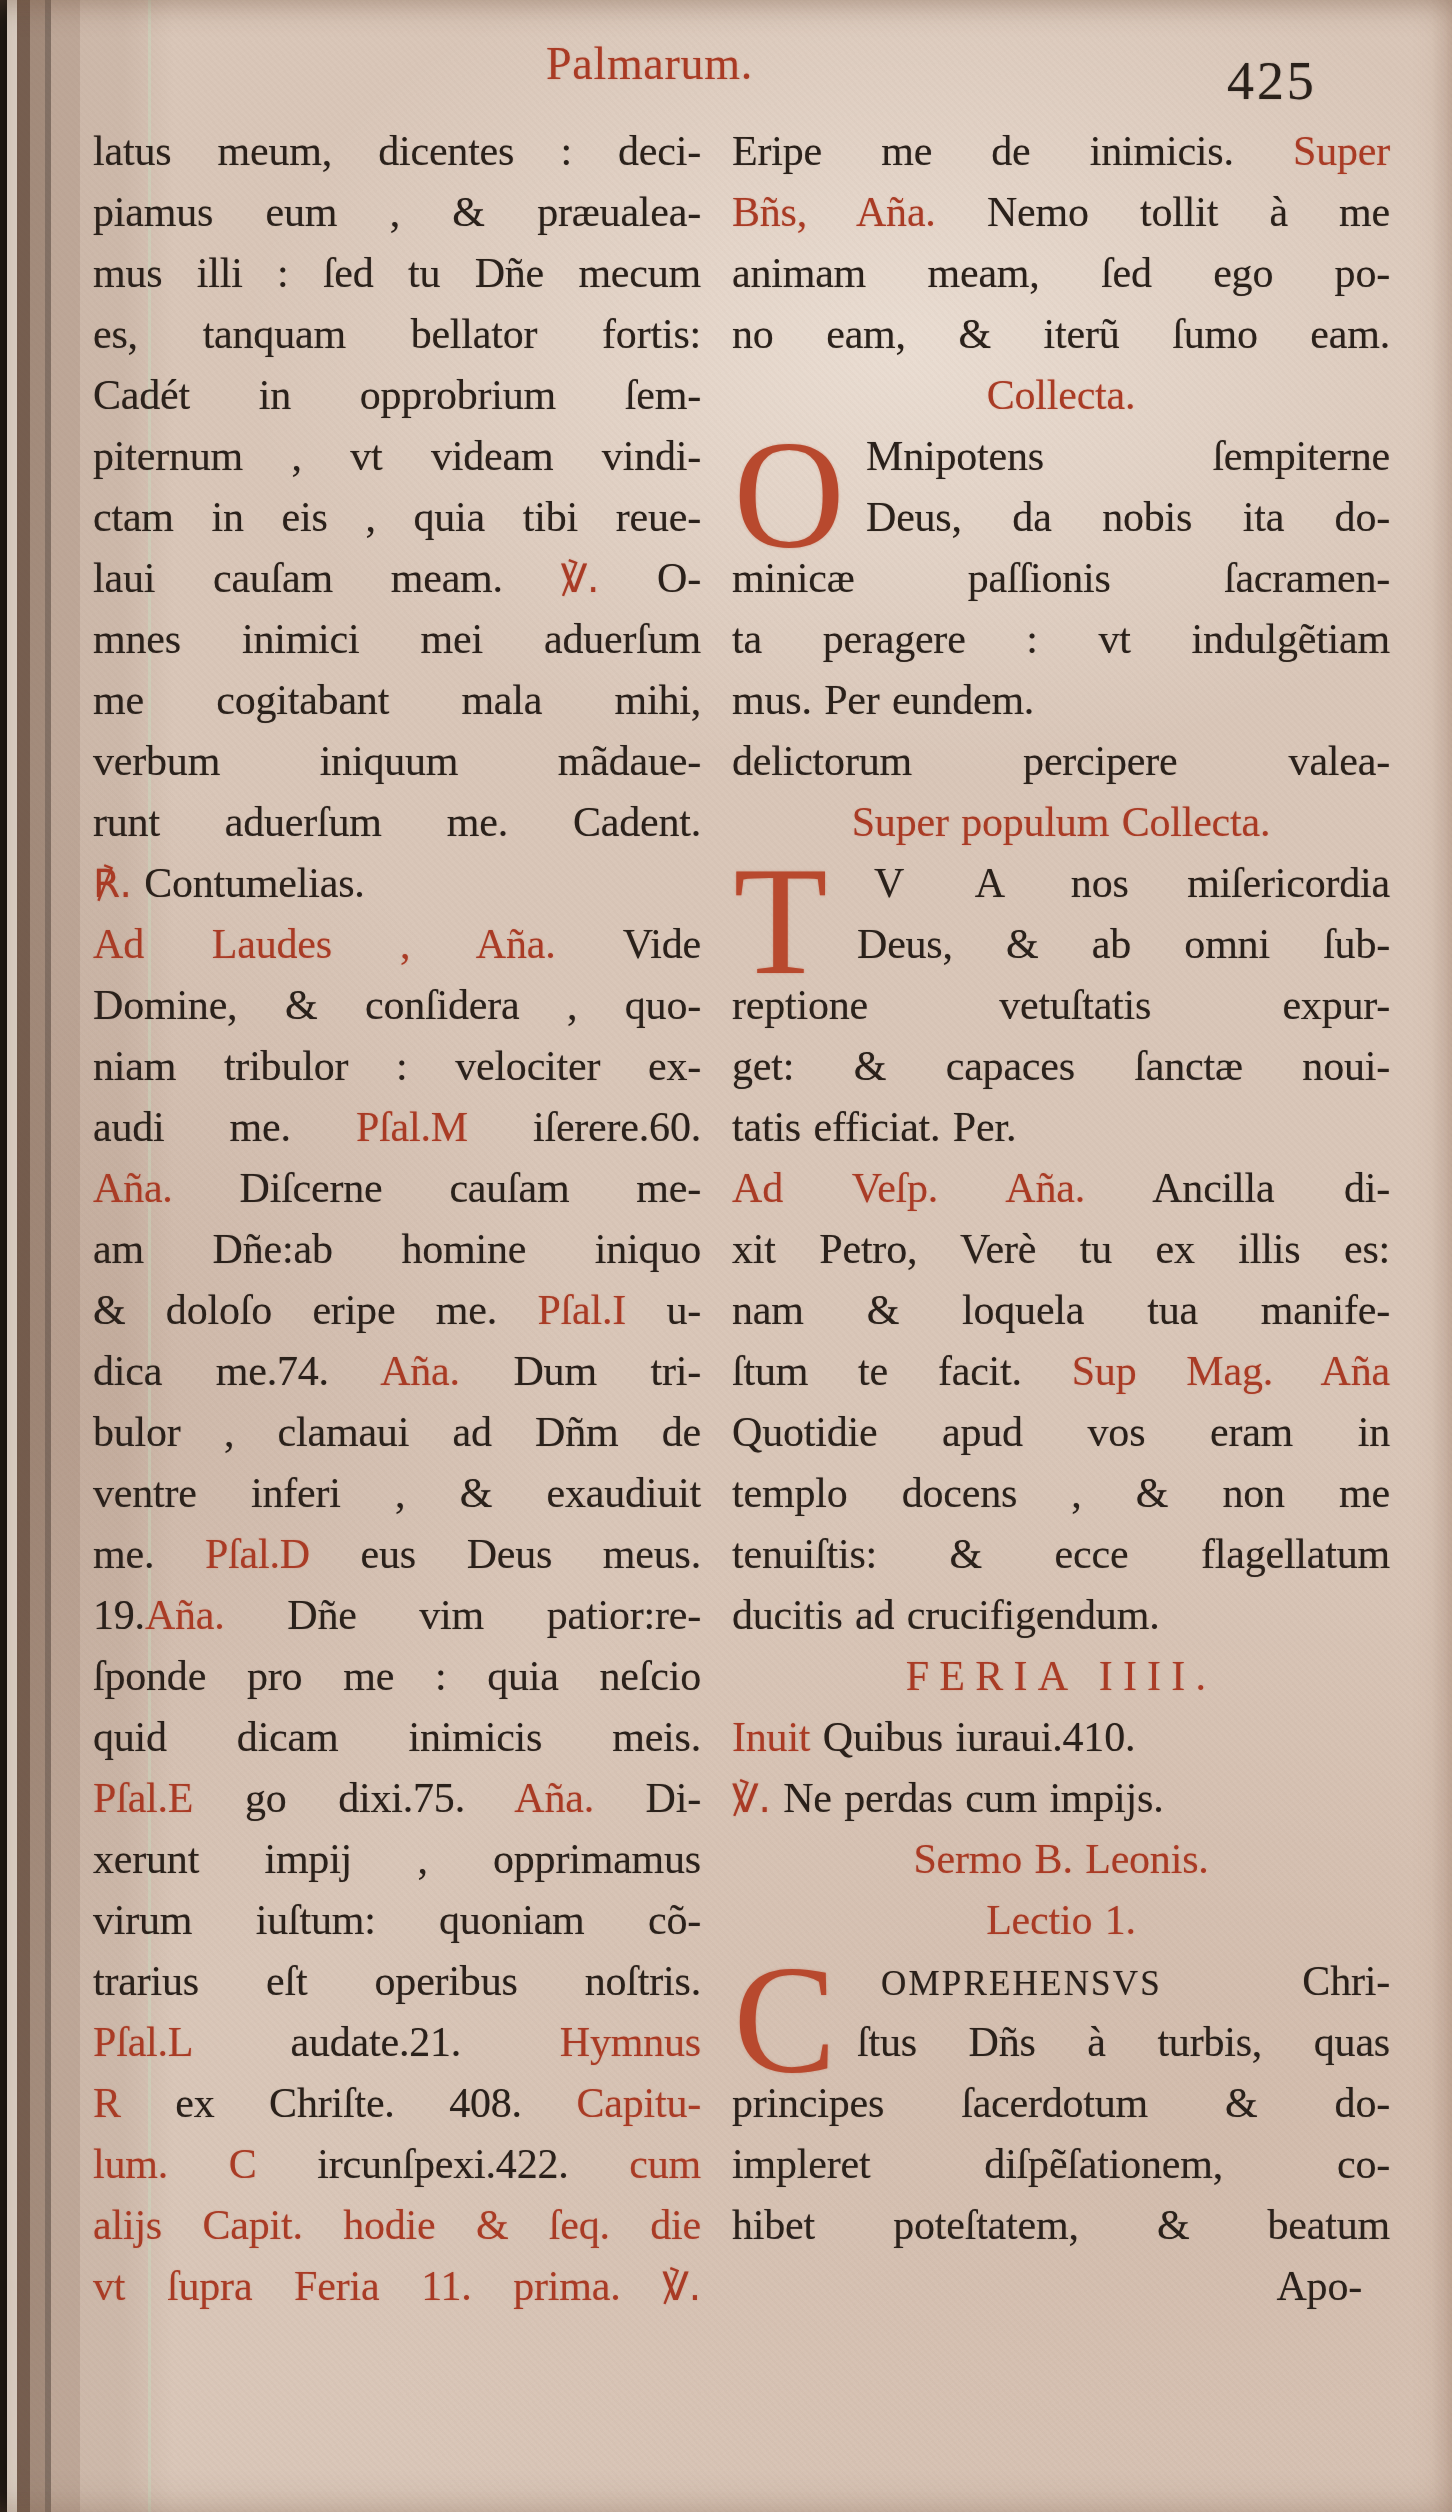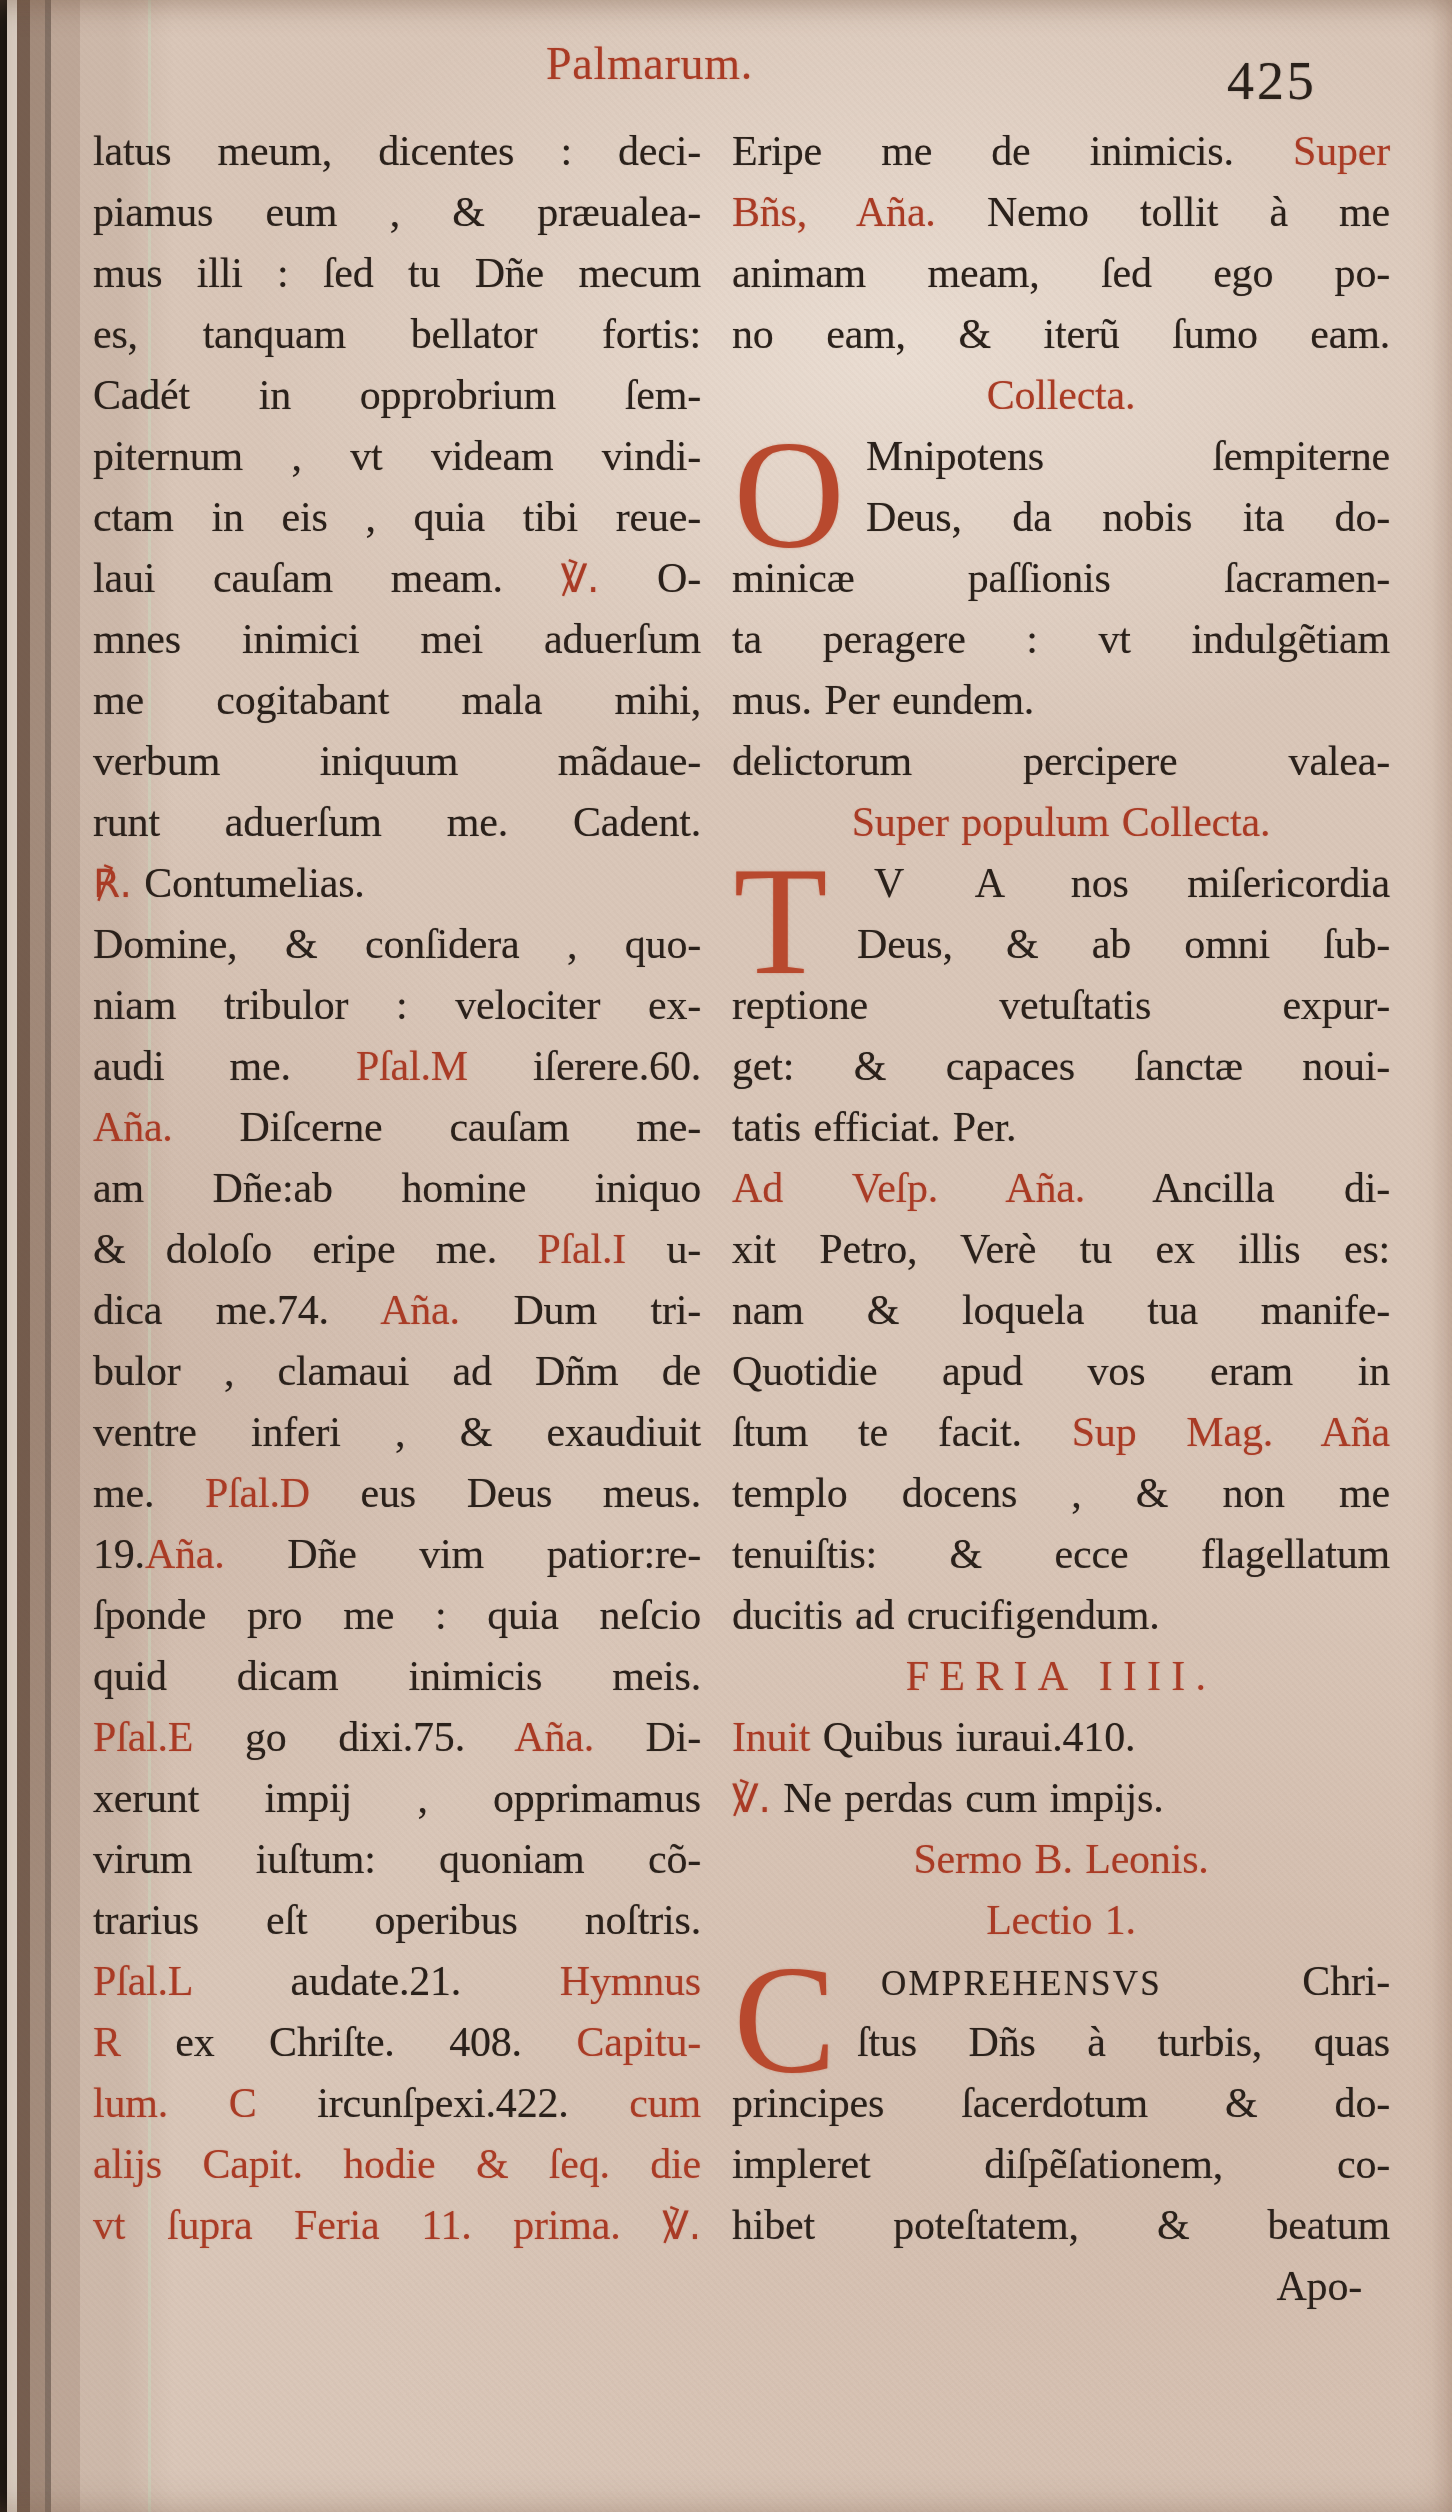--- a/index.html
+++ b/index.html
@@ -87,20 +87,21 @@
     <div class="line a-j"><span class="s-ink">es, tanquam bellator fortis:</span></div>
     <div class="line a-j"><span class="s-ink">Cadét in opprobrium ſem-</span></div>
     <div class="line a-j"><span class="s-ink">piternum , vt videam vindi-</span></div>
     <div class="line a-j"><span class="s-ink">ctam in eis , quia tibi reue-</span></div>
     <div class="line a-j"><span class="s-ink">laui cauſam meam. </span><span class="s-mark">℣.</span><span class="s-ink"> O-</span></div>
     <div class="line a-j"><span class="s-ink">mnes inimici mei aduerſum</span></div>
     <div class="line a-j"><span class="s-ink">me cogitabant mala mihi,</span></div>
     <div class="line a-j"><span class="s-ink">verbum iniquum mãdaue-</span></div>
     <div class="line a-j"><span class="s-ink">runt aduerſum me. Cadent.</span></div>
     <div class="line a-l"><span class="s-mark">℟.</span><span class="s-ink"> Contumelias.</span></div>
+    <div class="line a-j"><span class="s-rubric">Ad Laudes , Aña.</span><span class="s-ink"> Vide</span></div>
     <div class="line a-j"><span class="s-ink">Domine, &amp; conſidera , quo-</span></div>
     <div class="line a-j"><span class="s-ink">niam tribulor : velociter ex-</span></div>
     <div class="line a-j"><span class="s-ink">audi me. </span><span class="s-rubric">Pſal.M</span><span class="s-ink"> iſerere.60.</span></div>
     <div class="line a-j"><span class="s-rubric">Aña.</span><span class="s-ink"> Diſcerne cauſam me-</span></div>
     <div class="line a-j"><span class="s-ink">am Dñe:ab homine iniquo</span></div>
     <div class="line a-j"><span class="s-ink">&amp; doloſo eripe me. </span><span class="s-rubric">Pſal.I</span><span class="s-ink"> u-</span></div>
     <div class="line a-j"><span class="s-ink">dica me.74. </span><span class="s-rubric">Aña.</span><span class="s-ink"> Dum tri-</span></div>
     <div class="line a-j"><span class="s-ink">bulor , clamaui ad Dñm de</span></div>
     <div class="line a-j"><span class="s-ink">ventre inferi , &amp; exaudiuit</span></div>
     <div class="line a-j"><span class="s-ink">me. </span><span class="s-rubric">Pſal.D</span><span class="s-ink"> eus Deus meus.</span></div>
@@ -131,22 +132,22 @@
     <div class="line a-j"><span class="s-ink">delictorum percipere valea-</span></div>
     <div class="line a-c"><span class="s-rubric">Super populum Collecta.</span></div>
     <div class="line a-j" style="padding-left: 142px;"><span class="s-caps">V A</span><span class="s-ink"> nos miſericordia</span></div>
     <div class="line a-j" style="padding-left: 125px;"><span class="s-ink">Deus, &amp; ab omni ſub-</span></div>
     <div class="line a-j"><span class="s-ink">reptione vetuſtatis expur-</span></div>
     <div class="line a-j"><span class="s-ink">get: &amp; capaces ſanctæ noui-</span></div>
     <div class="line a-l"><span class="s-ink">tatis efficiat. Per.</span></div>
     <div class="line a-j"><span class="s-rubric">Ad Veſp. Aña.</span><span class="s-ink"> Ancilla di-</span></div>
     <div class="line a-j"><span class="s-ink">xit Petro, Verè tu ex illis es:</span></div>
     <div class="line a-j"><span class="s-ink">nam &amp; loquela tua manife-</span></div>
+    <div class="line a-j"><span class="s-ink">ſtum te facit. </span><span class="s-rubric">Sup Mag. Aña</span></div>
     <div class="line a-j"><span class="s-ink">Quotidie apud vos eram in</span></div>
-    <div class="line a-j"><span class="s-ink">ſtum te facit. </span><span class="s-rubric">Sup Mag. Aña</span></div>
     <div class="line a-j"><span class="s-ink">templo docens , &amp; non me</span></div>
     <div class="line a-j"><span class="s-ink">tenuiſtis: &amp; ecce flagellatum</span></div>
     <div class="line a-l"><span class="s-ink">ducitis ad crucifigendum.</span></div>
     <div class="line a-c"><span class="s-rubricspaced">FERIA IIII.</span></div>
     <div class="line a-l"><span class="s-rubric">Inuit</span><span class="s-ink"> Quibus iuraui.410.</span></div>
     <div class="line a-l"><span class="s-mark">℣.</span><span class="s-ink"> Ne perdas cum impijs.</span></div>
     <div class="line a-c"><span class="s-rubric">Sermo B. Leonis.</span></div>
     <div class="line a-c"><span class="s-rubric">Lectio 1.</span></div>
     <div class="line a-j" style="padding-left: 125px;"><span class="s-smallcaps">OMPREHENSVS</span><span class="s-ink"> Chri-</span></div>
     <div class="line a-j" style="padding-left: 125px;"><span class="s-ink">ſtus Dñs à turbis, quas</span></div>

